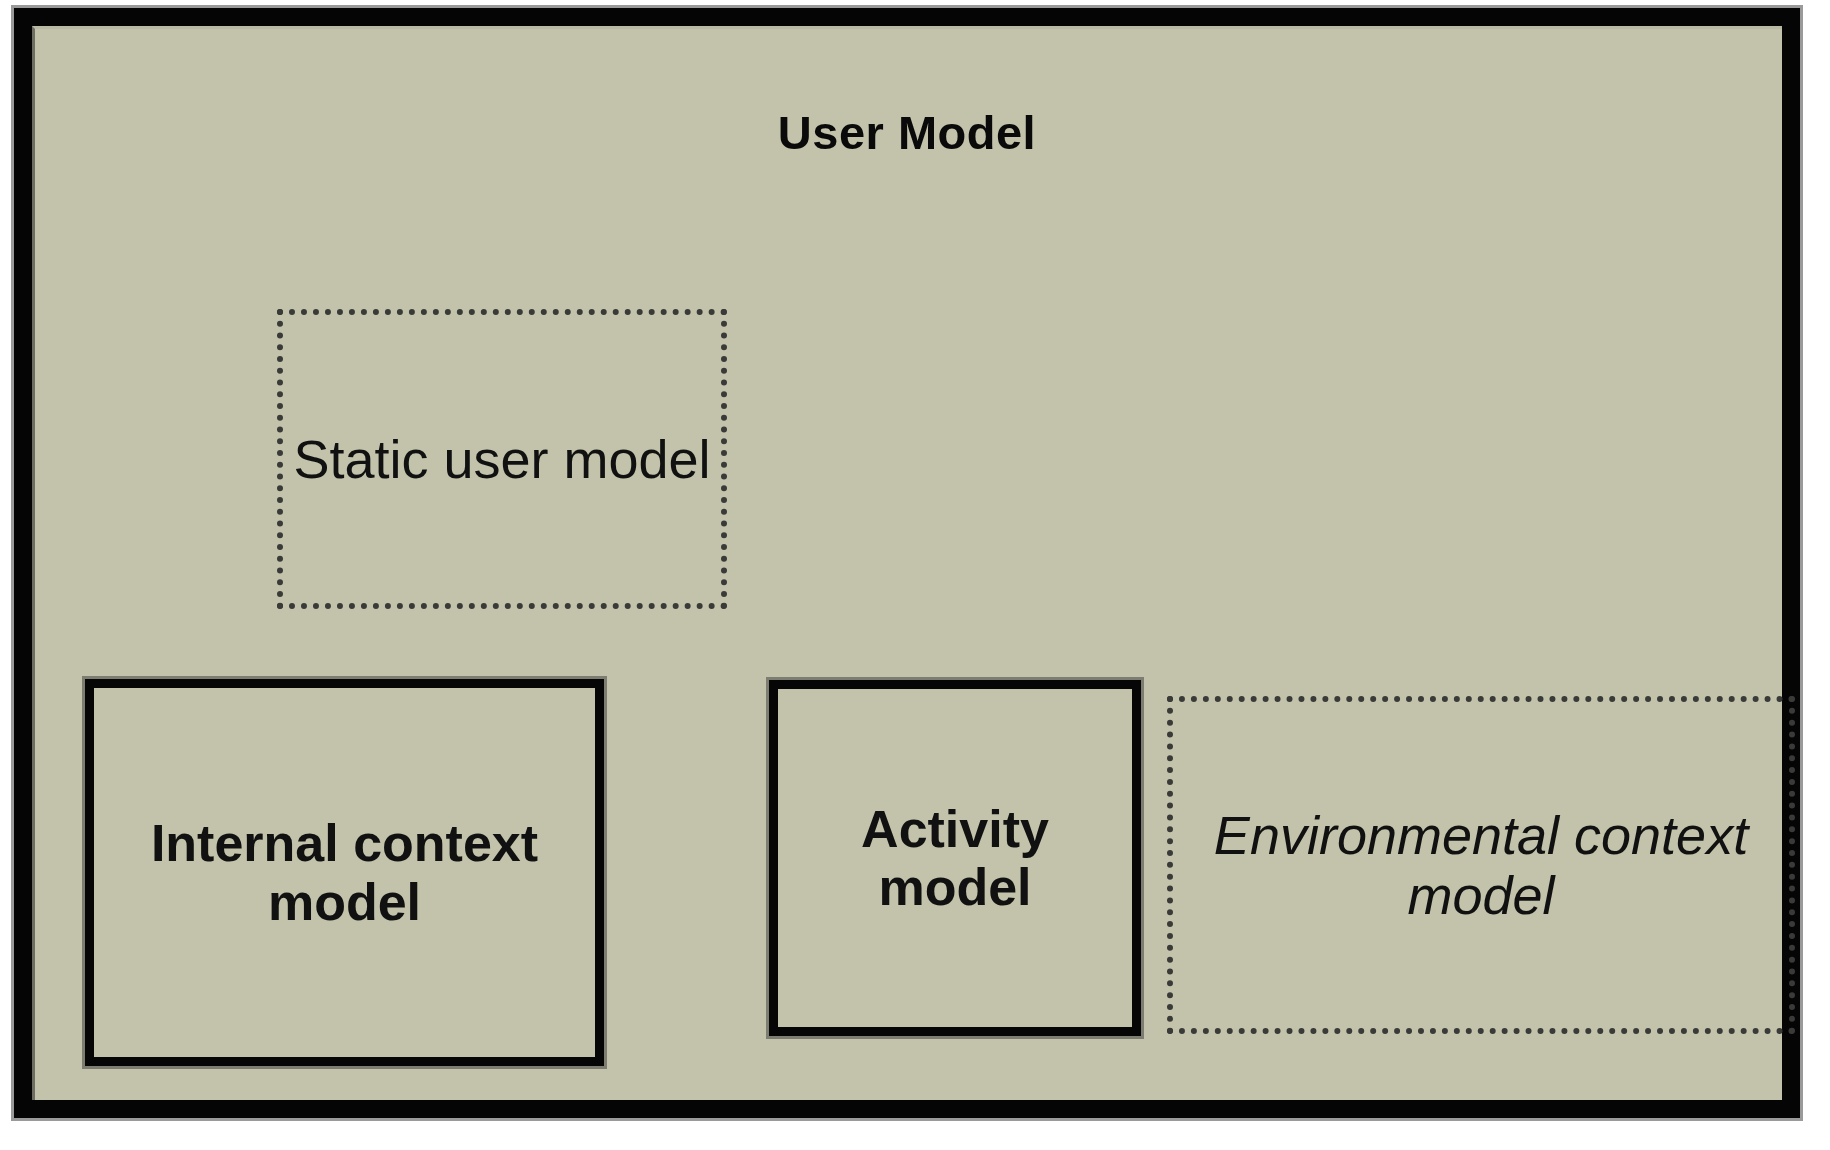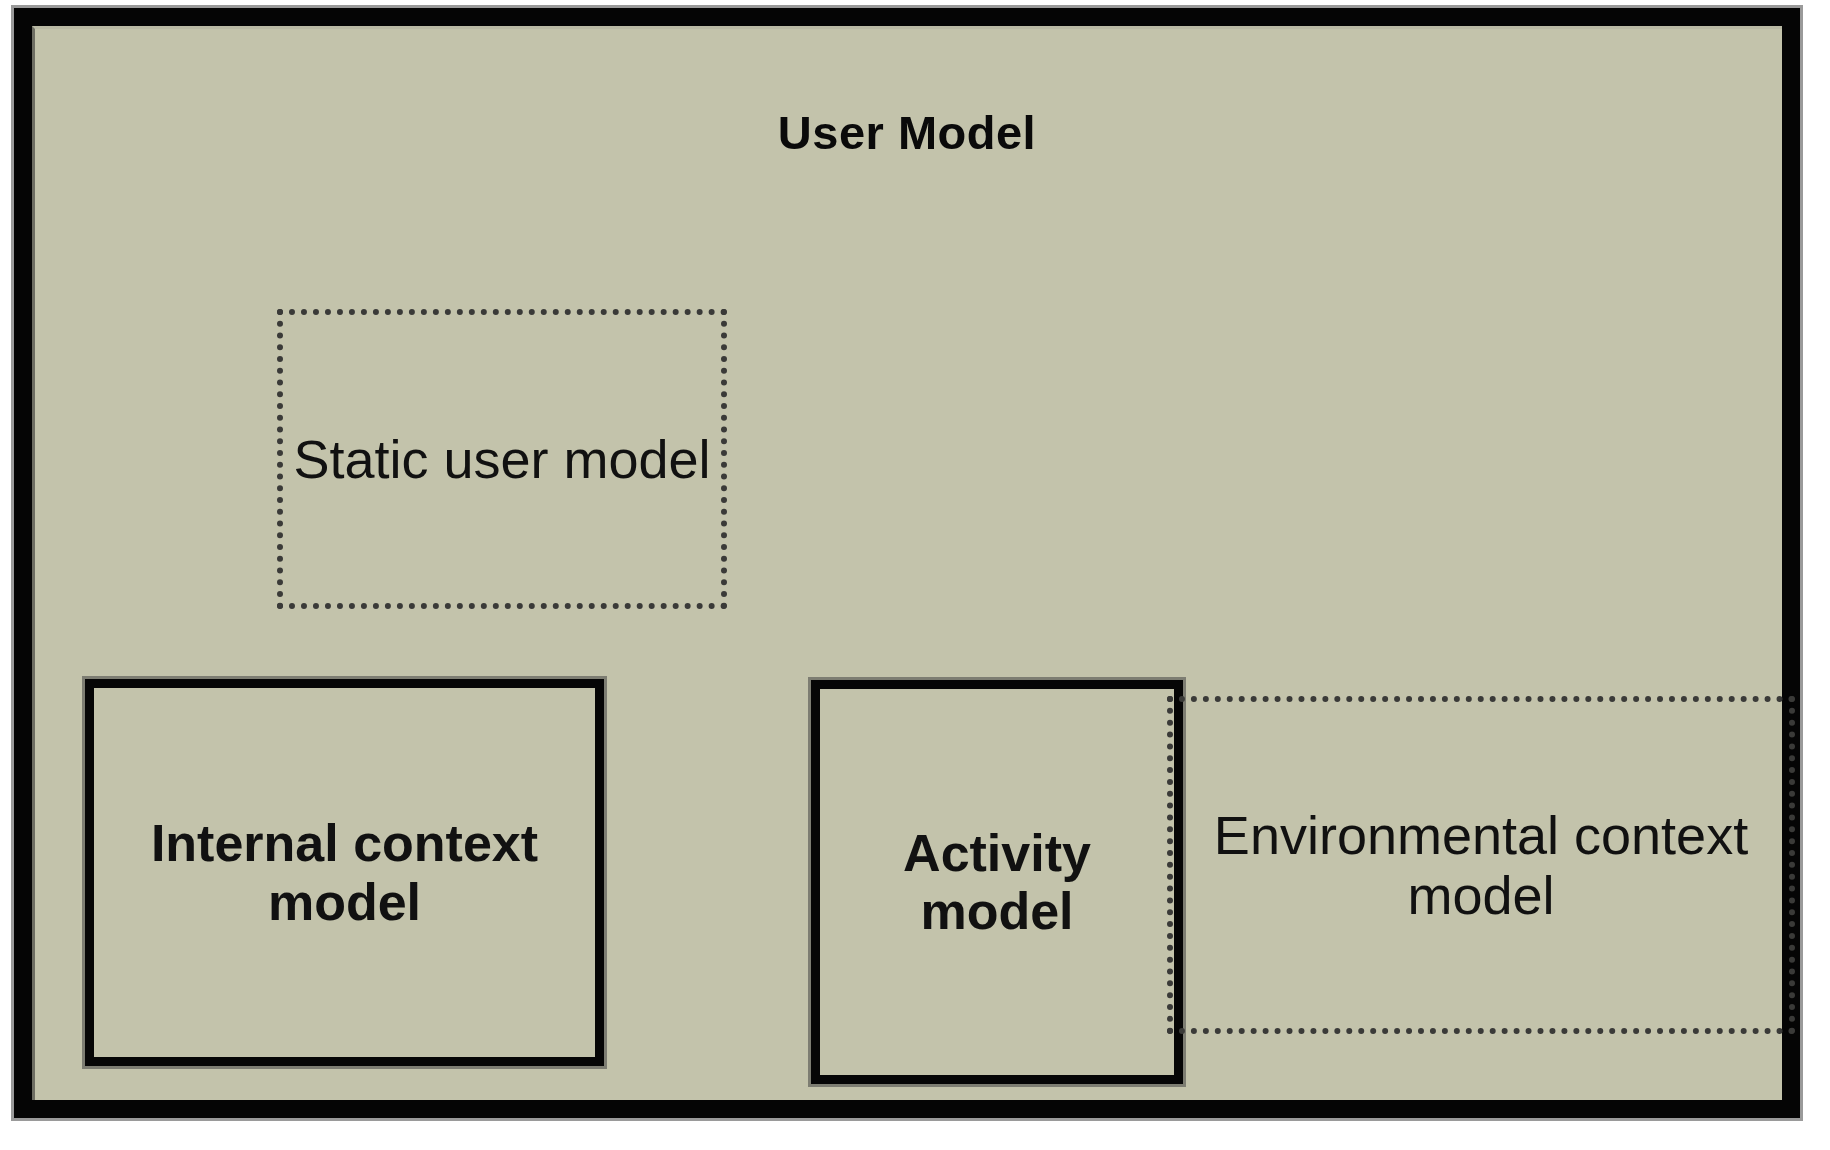--- a/index.html
+++ b/index.html
@@ -85,22 +85,22 @@
     border: 9px solid #060606;
     font-size: 52px;
     font-weight: bold;
     box-shadow: 0 0 0 3px #7d7d72;
   }
 
   
   #node-static-user-model   { left: 245px;  top: 283px;  width: 450px;  height: 300px; }
   #node-dynamic-user-model  { left: 1097px; top: 300px;  width: 578px;  height: 260px; }
   #node-internal-context    { left: 53px;   top: 653px;  width: 519px;  height: 387px; }
-  #node-activity-model      { left: 779px;  top: 654px;  width: 372px;  height: 404px; }
-  #node-environmental       { left: 1135px; top: 670px;  width: 628px;  height: 338px; }
+  #node-activity-model      { left: 737px;  top: 654px;  width: 372px;  height: 356px; }
+  #node-environmental       { left: 1135px; top: 670px;  width: 628px;  height: 338px; font-style: italic; }
 </style>
 </head>
 <body>
 
 <div id="canvas">
 
   <div class="outer-frame">
 
     <div class="title">User Model</div>
 

